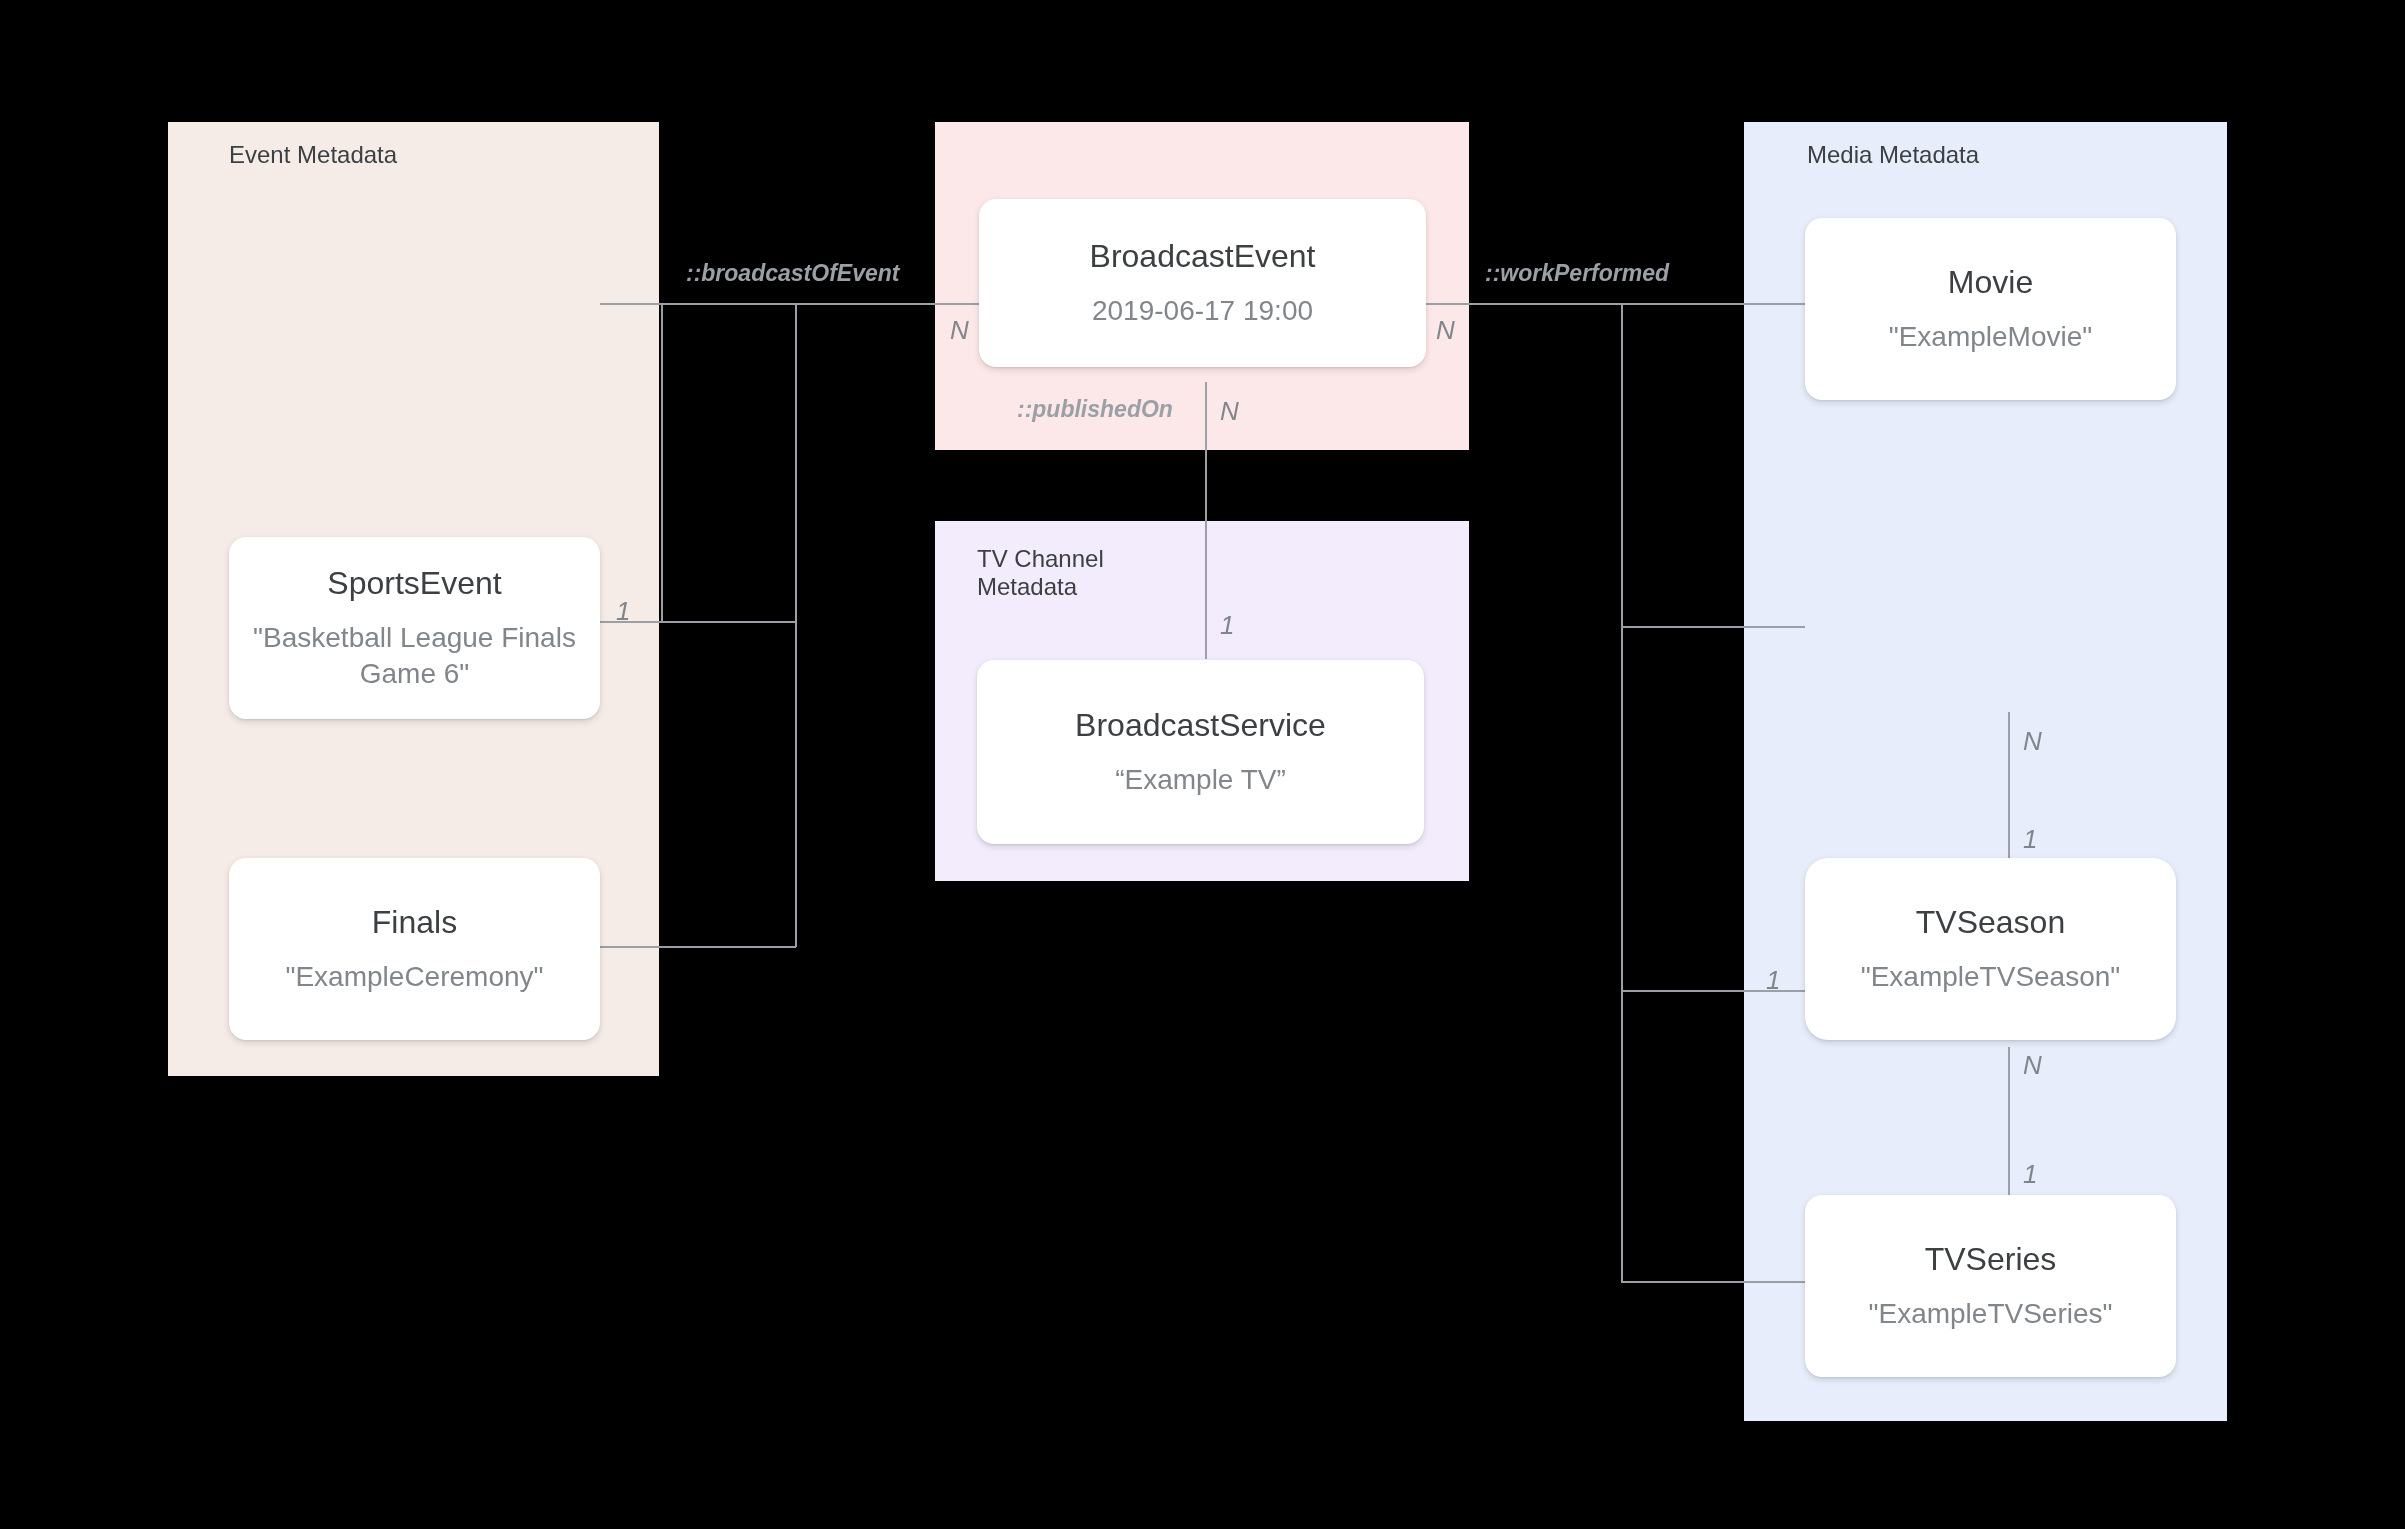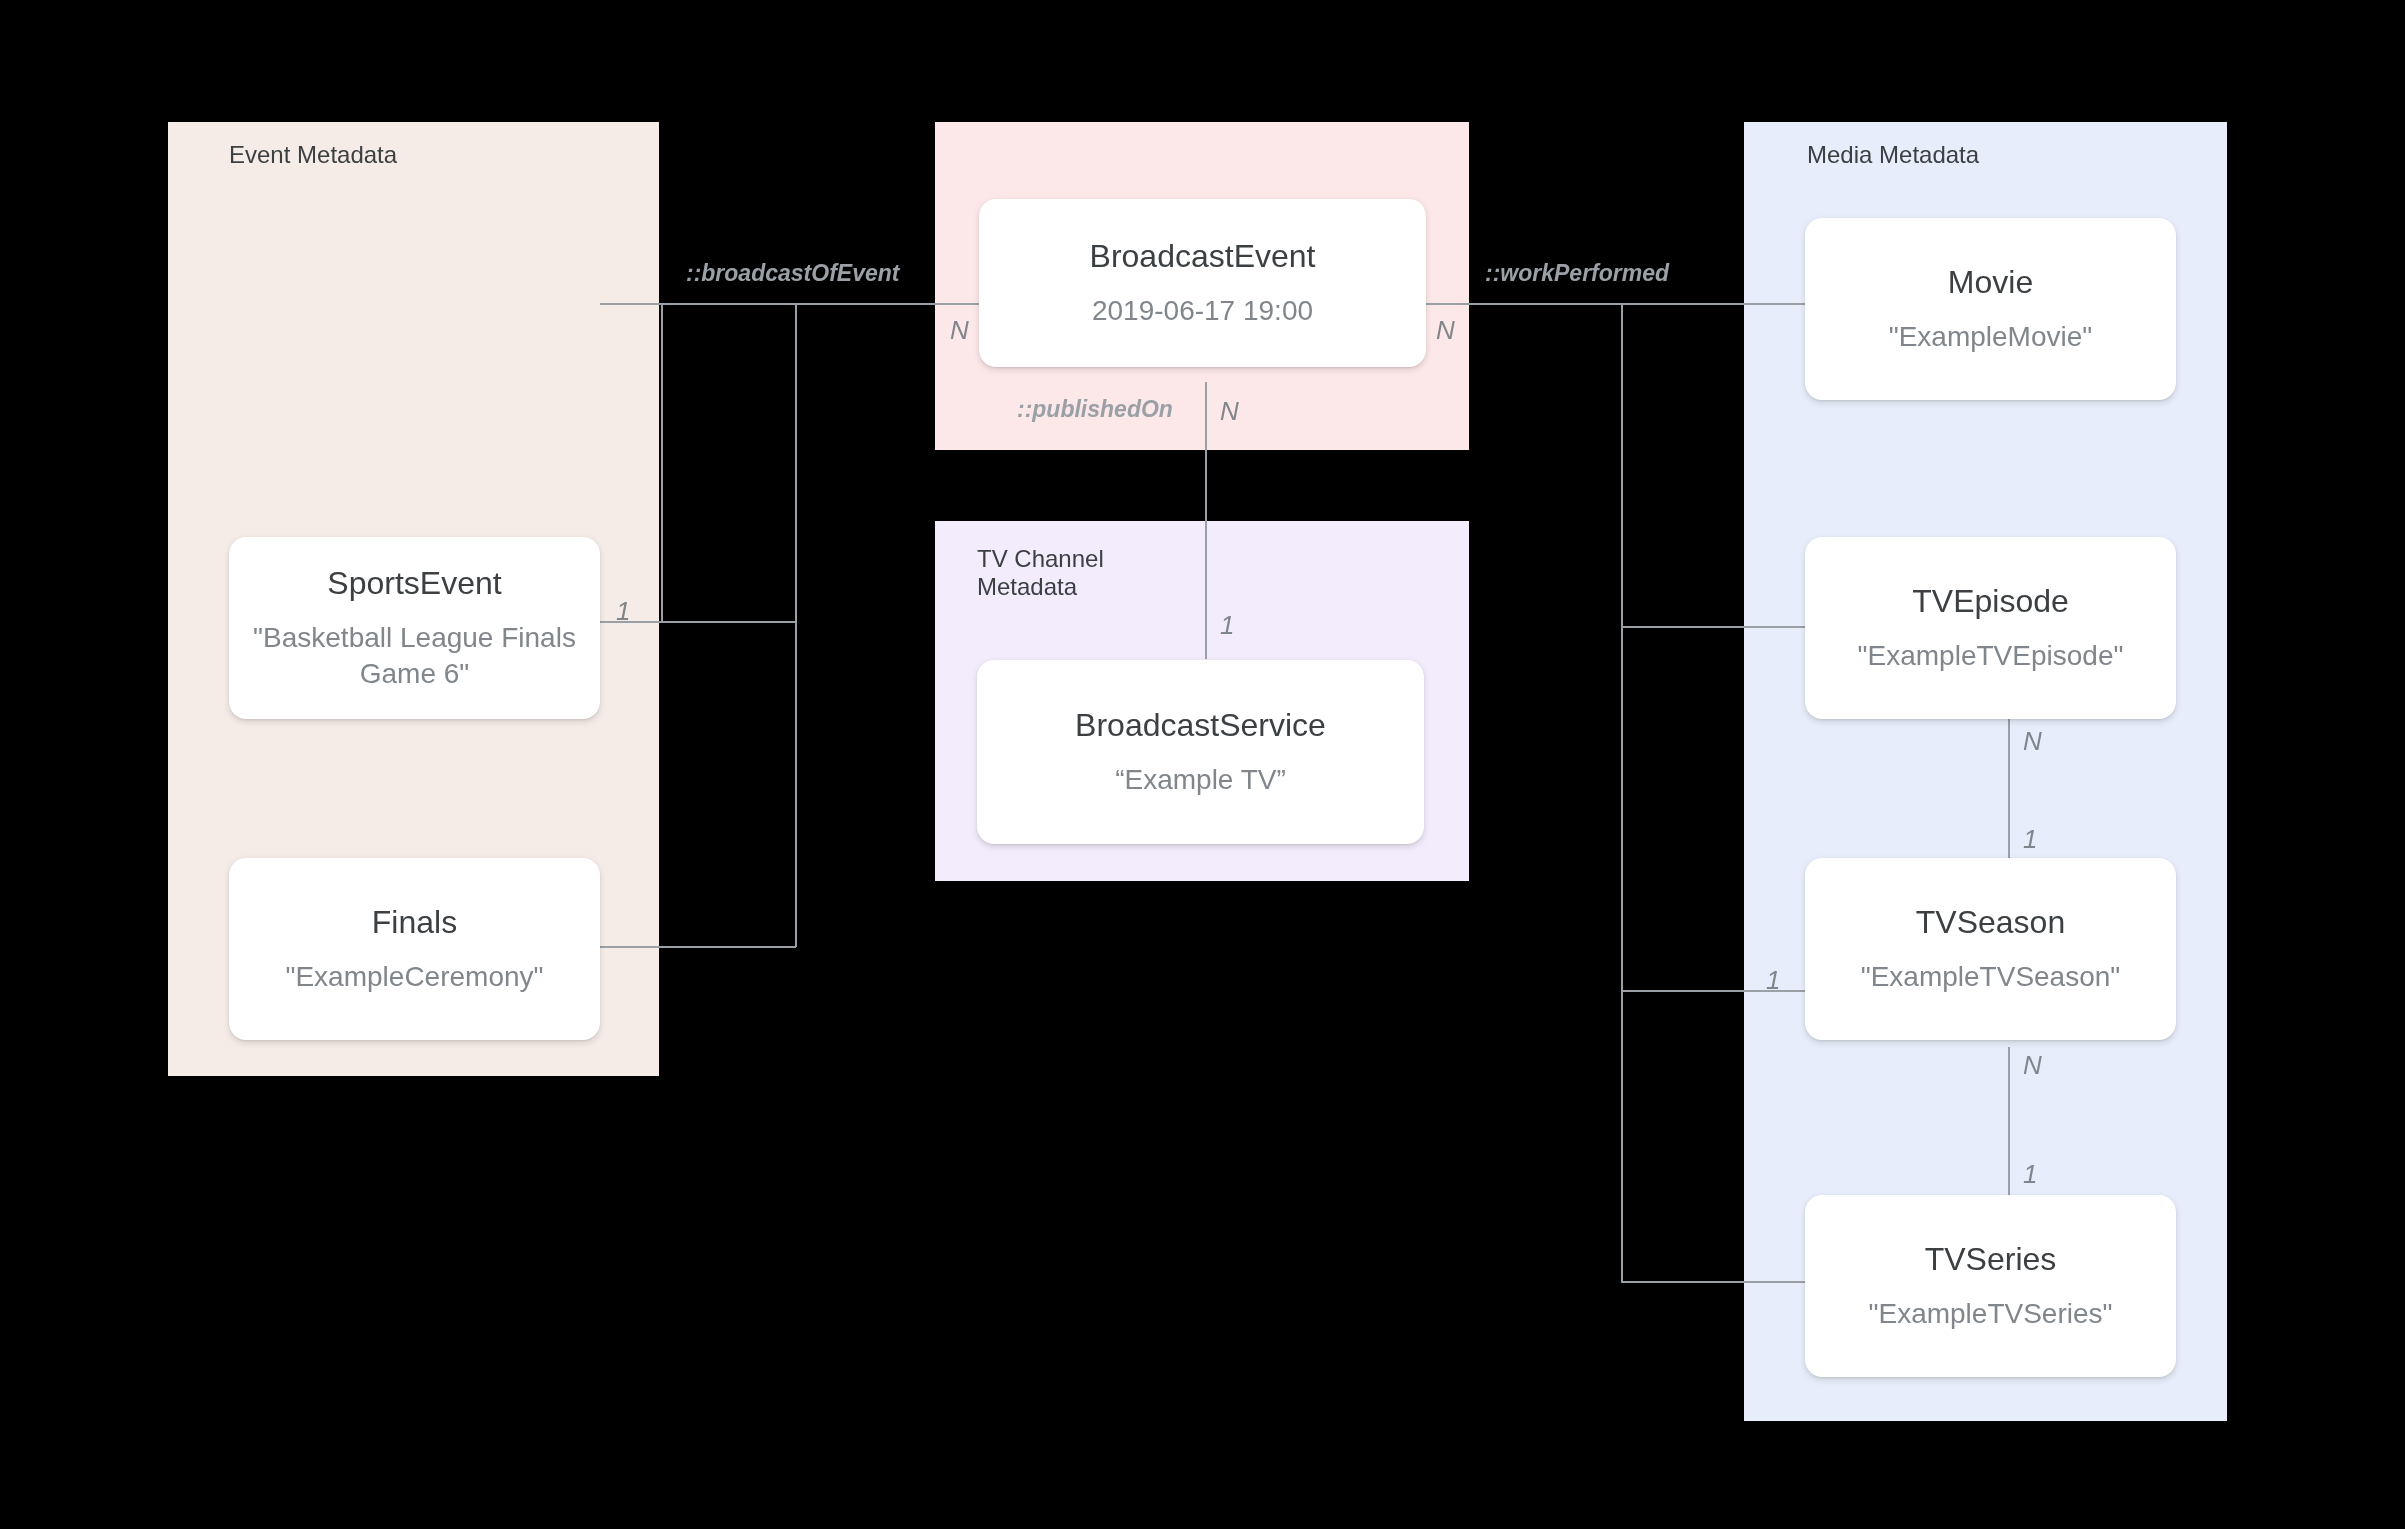--- a/index.html
+++ b/index.html
@@ -168,26 +168,22 @@
   <div class="card" style="left:977px; top:660px; width:447px; height:184px;">
     <div class="card-title">BroadcastService</div>
     <div class="card-value">“Example TV”</div>
   </div>
 
   <div class="card" style="left:1805px; top:218px; width:371px; height:182px;">
     <div class="card-title">Movie</div>
     <div class="card-value">"ExampleMovie"</div>
   </div>
 
-  <div class="card" style="left:1805px; top:537px; width:371px; height:182px;">
-    <div class="card-title">TVEpisode</div>
-    <div class="card-value">"ExampleTVEpisode"</div>
-  </div>
 
-  <div class="card" style="left:1805px; top:858px; width:371px; height:182px;">
+  <div class="card" style="left:1805px; top:858px; width:371px; height:182px;border-radius:23px;">
     <div class="card-title">TVSeason</div>
     <div class="card-value">"ExampleTVSeason"</div>
   </div>
 
   <div class="card" style="left:1805px; top:1195px; width:371px; height:182px;">
     <div class="card-title">TVSeries</div>
     <div class="card-value">"ExampleTVSeries"</div>
   </div>
 
 </div>

